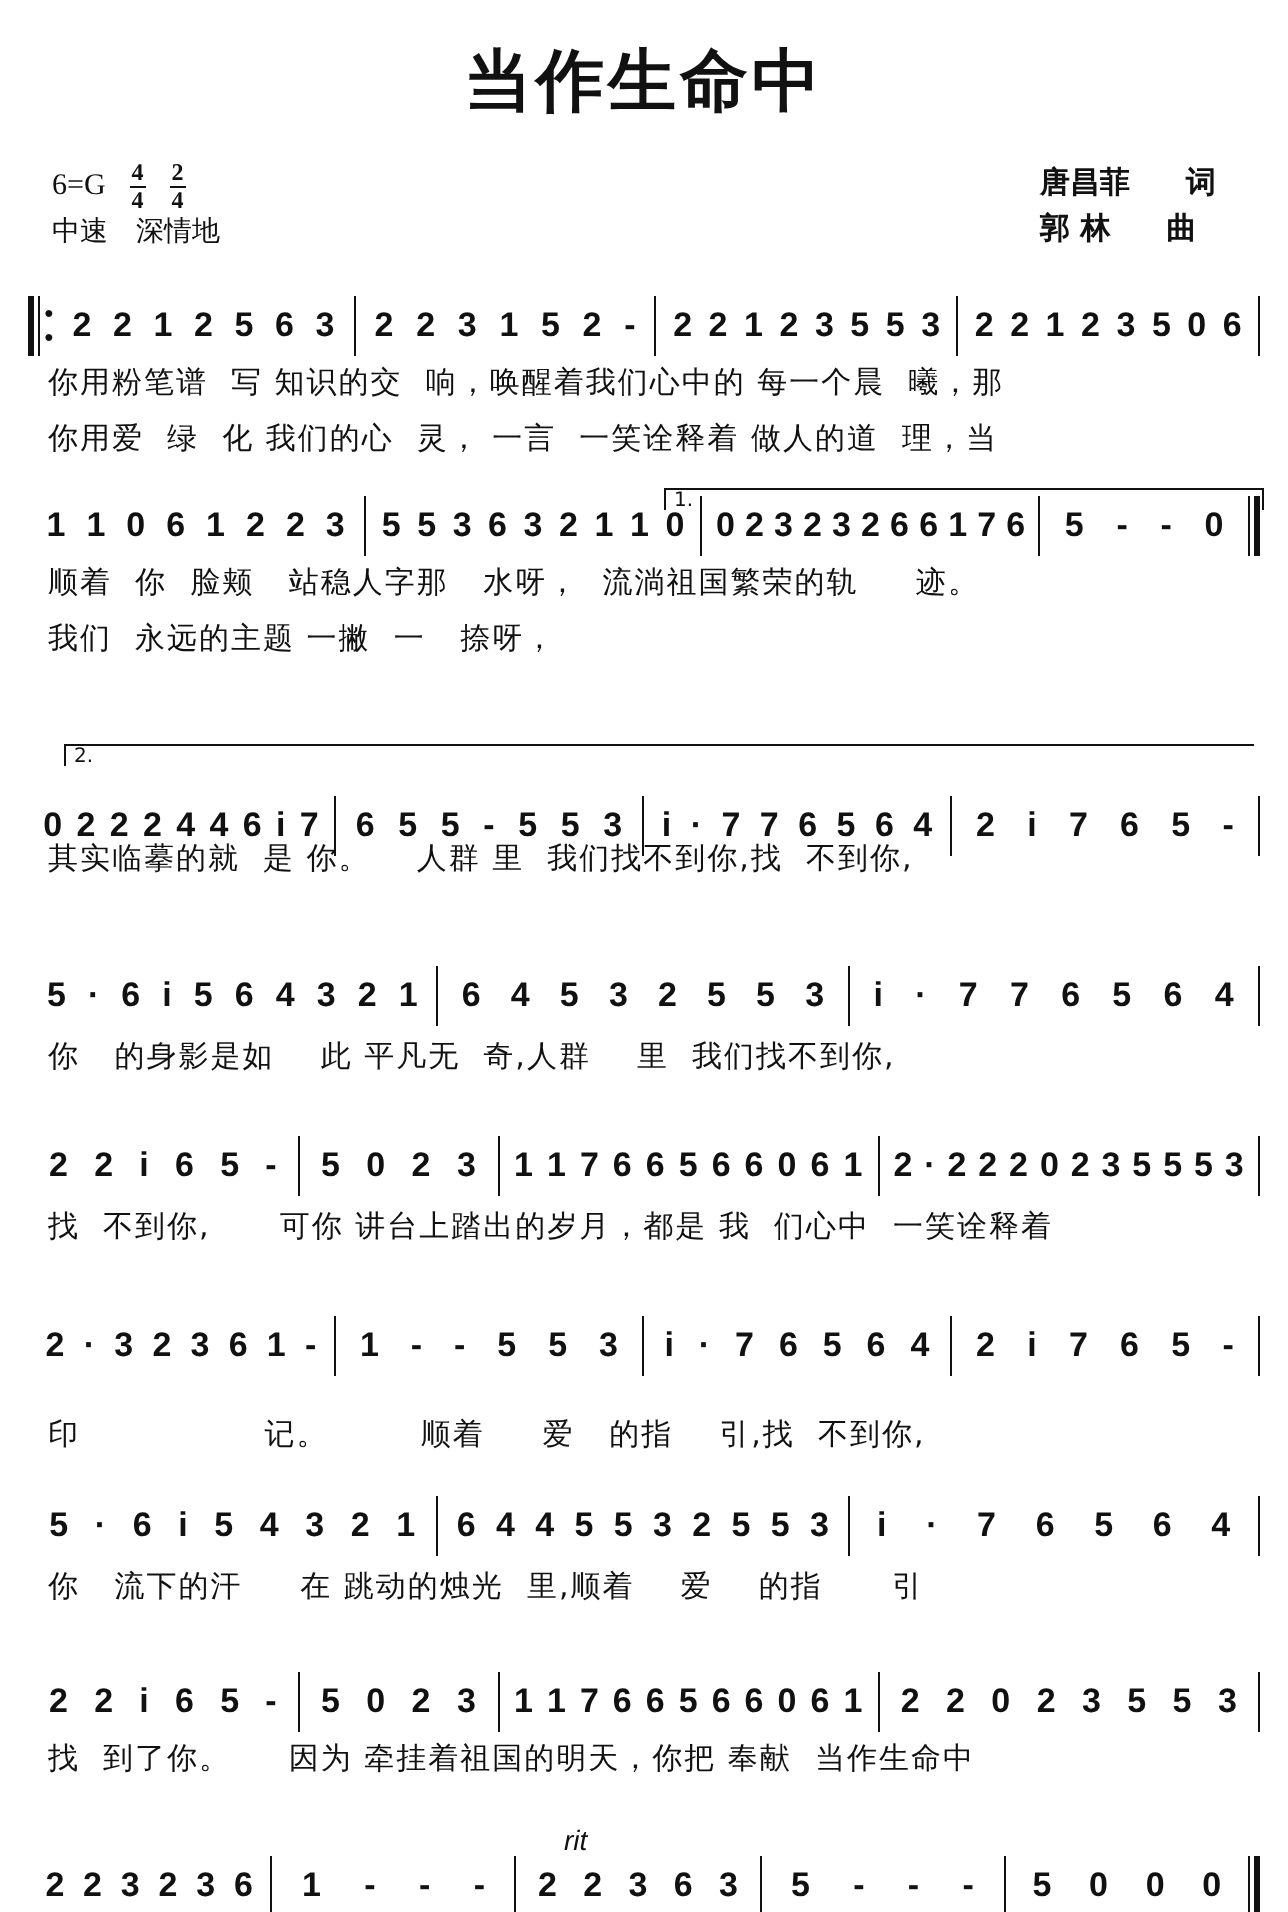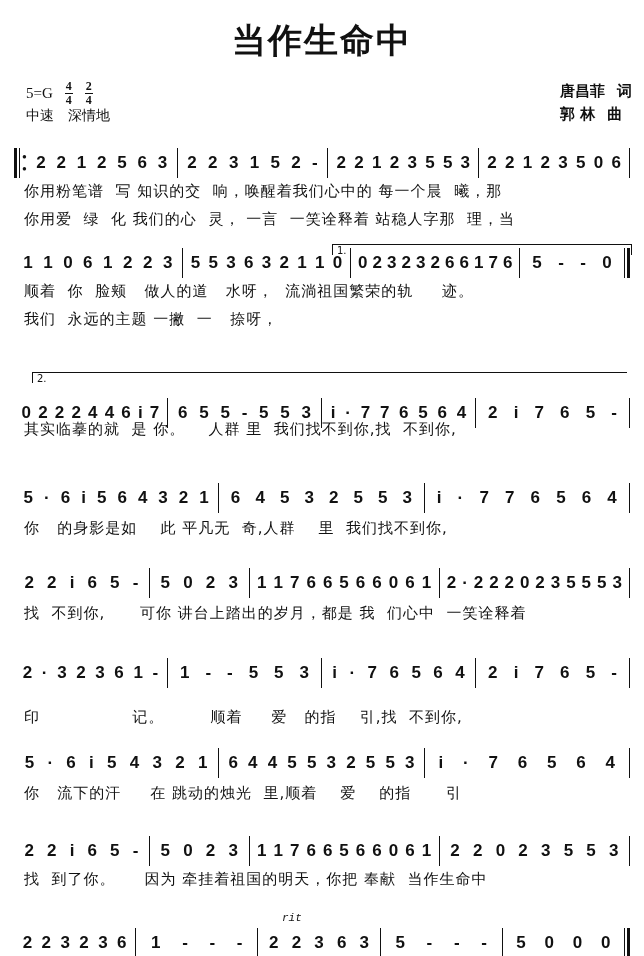--- a/index.html
+++ b/index.html
@@ -3,45 +3,45 @@
 <meta charset="utf-8">
 <style>
   html, body { margin: 0; padding: 0; background: #ffffff; }
   body { width: 644px; height: 956px; position: relative; overflow: hidden; color: #111; font-family: "DejaVu Sans", "Liberation Sans", sans-serif; }
   .title { position: absolute; top: 18px; left: 0; width: 644px; text-align: center; font-size: 34px; font-weight: bold; letter-spacing: 2px; font-family: "DejaVu Sans", sans-serif; }
   .key { position: absolute; top: 80px; left: 26px; font-size: 15px; font-family: "Liberation Serif", serif; display: flex; align-items: center; gap: 8px; }
   .frac { display: inline-flex; flex-direction: column; align-items: center; font-weight: bold; font-size: 12px; line-height: 13px; margin-left: 4px; }
   .frac span:first-child { border-bottom: 1px solid #111; padding: 0 1px; }
   .tempo { position: absolute; top: 107px; left: 26px; font-size: 14px; display: flex; gap: 14px; }
   .credits { position: absolute; top: 80px; left: 520px; font-size: 15px; font-weight: bold; line-height: 23px; }
-  .credits .row { display: flex; gap: 12px; margin-left: 40px; }
+  .credits .row { display: flex; gap: 28px; }
 
   .system { position: absolute; left: 0; width: 644px; }
   .notes { position: absolute; left: 14px; right: 14px; height: 26px; display: flex; align-items: center; font-weight: bold; font-size: 17px; font-family: "Liberation Sans", sans-serif; }
   .measure { flex: 1; display: flex; justify-content: space-around; align-items: center; padding: 0 4px; height: 26px; }
   .bar { width: 0; border-left: 1.5px solid #111; height: 30px; }
   .repeat-start { display: flex; align-items: center; gap: 2px; height: 30px; }
   .repeat-start .thick { width: 3px; height: 30px; background: #111; }
   .repeat-start .thin { width: 1px; height: 30px; background: #111; }
   .repeat-start .dots { display: flex; flex-direction: column; gap: 8px; font-size: 8px; line-height: 4px; }
   .lyric { position: absolute; left: 24px; right: 14px; font-size: 15px; letter-spacing: 1px; white-space: pre; }
   .volta { position: absolute; height: 10px; border-top: 1px solid #111; border-left: 1px solid #111; font-size: 10px; padding-left: 4px; }
   .volta.right { border-right: 1px solid #111; }
-  .rit { position: absolute; font-style: italic; font-size: 11px; font-family: Liberation Mono, monospace; }
+  .rit { position: absolute; font-style: italic; font-size: 14px; font-family: Liberation Sans, sans-serif; }
   .end-bar { display: flex; gap: 2px; height: 30px; }
   .end-bar .thin { width: 1px; background: #111; }
   .end-bar .thick { width: 3px; background: #111; }
 </style>
 </head>
 <body>
 
 <div class="title">当作生命中</div>
 
 <div class="key">
-  <span>5=G</span>
+  <span>6=G</span>
   <span class="frac">
     <span>4</span>
       <span>4</span>
   </span>
   <span class="frac">
     <span>2</span>
       <span>4</span>
   </span>
 </div>
 <div class="tempo">
@@ -106,21 +106,21 @@
         <span>1</span>
         <span>2</span>
         <span>3</span>
         <span>5</span>
         <span>0</span>
         <span>6</span>
       </div>
       <div class="bar"></div>
   </div>
   <div class="lyric" style="top:32px">你用粉笔谱  写 知识的交  响，唤醒着我们心中的 每一个晨  曦，那</div>
-  <div class="lyric" style="top:60px">你用爱  绿  化 我们的心  灵， 一言  一笑诠释着 站稳人字那  理，当</div>
+  <div class="lyric" style="top:60px">你用爱  绿  化 我们的心  灵， 一言  一笑诠释着 做人的道  理，当</div>
 </div>
 
 <div class="system" style="top:250px">
   <div class="volta right" style="left:332px;width:294px;top:-6px">1.</div>
   <div class="notes" style="top:0">
     <div class="measure">
         <span>1</span>
         <span>1</span>
         <span>0</span>
         <span>6</span>
@@ -160,21 +160,21 @@
         <span>5</span>
         <span>-</span>
         <span>-</span>
         <span>0</span>
       </div>
     <div class="end-bar">
         <div class="thin"></div>
         <div class="thick"></div>
       </div>
   </div>
-  <div class="lyric" style="top:32px">顺着  你  脸颊   做人的道   水呀，  流淌祖国繁荣的轨     迹。</div>
+  <div class="lyric" style="top:32px">顺着  你  脸颊   站稳人字那   水呀，  流淌祖国繁荣的轨     迹。</div>
   <div class="lyric" style="top:60px">我们  永远的主题 一撇  一   捺呀，</div>
 </div>
 
 <div class="system" style="top:400px">
   <div class="volta" style="left:32px;width:590px;top:-28px">2.</div>
   <div class="notes" style="top:0">
     <div class="measure">
         <span>0</span>
         <span>2</span>
         <span>2</span>

